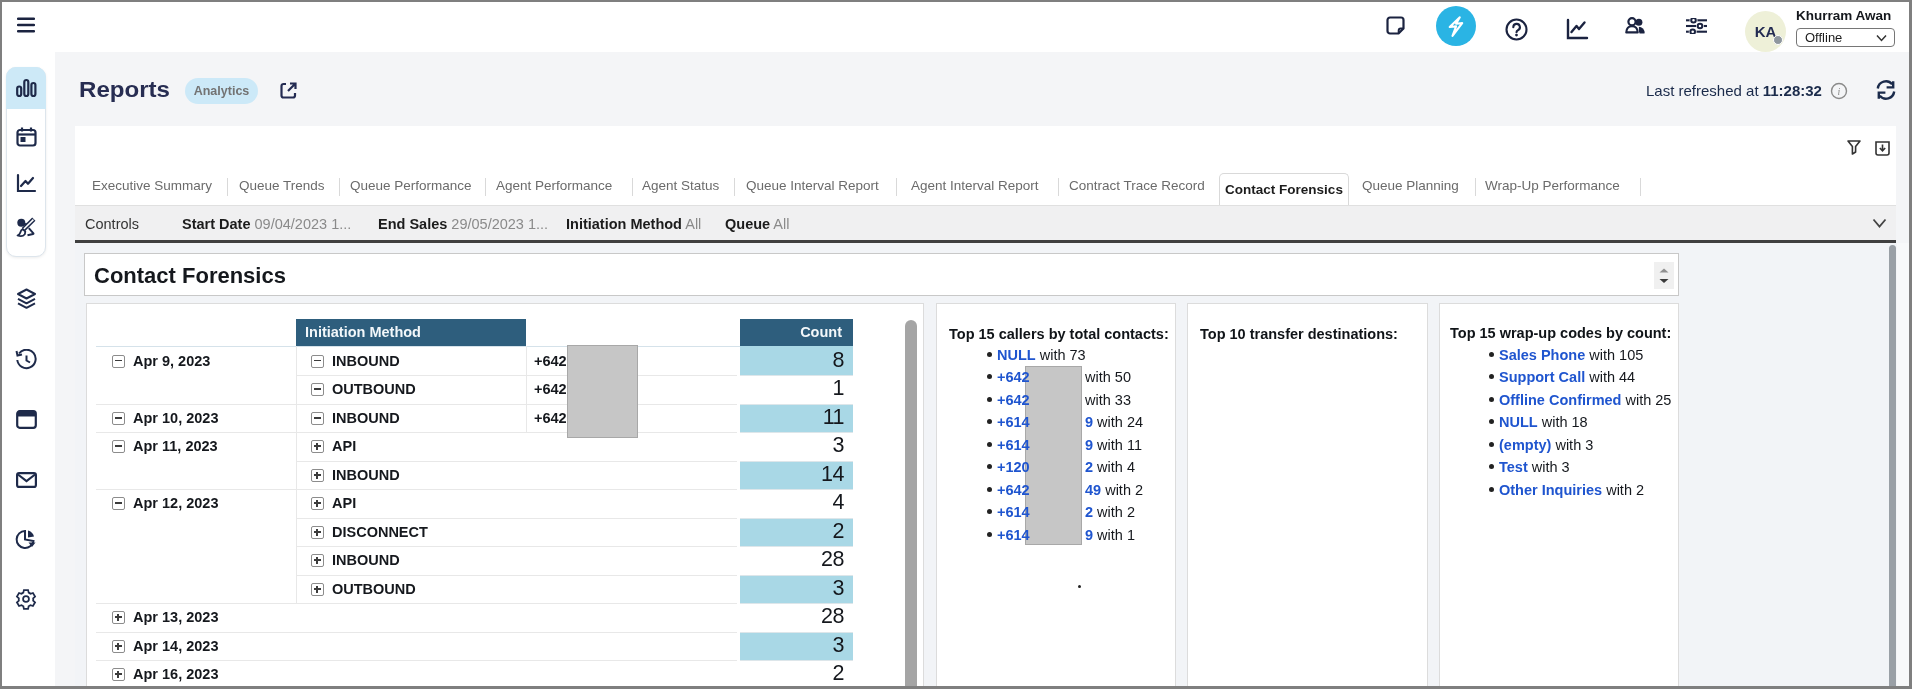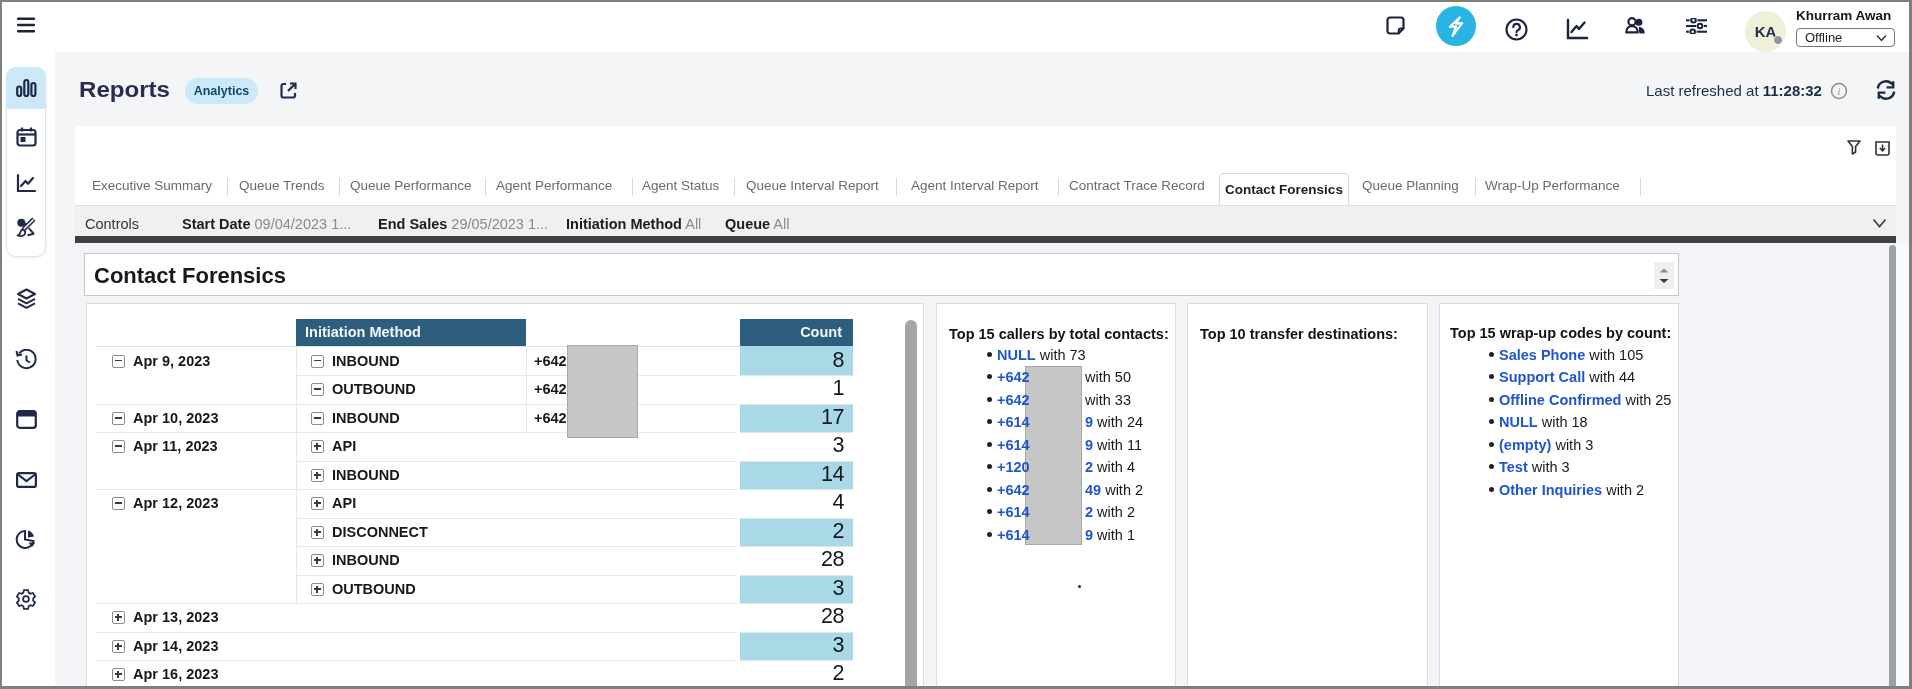--- a/index.html
+++ b/index.html
@@ -9,21 +9,21 @@
 .abs { position:absolute; }
 svg { display:block; }
 
 
 #topbar { position:absolute; left:0; top:0; width:1907px; height:52px; background:#fff; }
 #content-bg { position:absolute; left:55px; top:52px; width:1854px; height:634px; background:#f4f5f7; }
 #sidebar { position:absolute; left:0; top:52px; width:55px; height:634px; background:#fff; }
 
 
 #card-top { position:absolute; left:75px; top:126px; width:1821px; height:80px; background:#fff; }
-#controls { position:absolute; left:75px; top:206px; width:1821px; height:37px; background:#f0f0f1; border-bottom:7px solid #404040; }
+#controls { position:absolute; left:75px; top:206px; width:1821px; height:37px; background:#f0f0f1; border-bottom:3px solid #404040; }
 #embed { position:absolute; left:75px; top:243px; width:1821px; height:443px; background:#f2f4f7; }
 #right-strip { position:absolute; left:1897px; top:243px; width:12px; height:443px; background:#f8f9fa; }
 #embed-thumb { position:absolute; left:1889px; top:245px; width:7px; height:441px; background:#9aa0a6; border-radius:4px 4px 0 0; }
 
 
 #hdgbox { position:absolute; left:84px; top:253px; width:1595px; height:43px; background:#fff; border:1px solid #c8c8c8; }
 #hdgbox .title { position:absolute; left:9px; top:9px; font-size:22px; font-weight:bold; color:#15181d; }
 #spinner { position:absolute; left:1569px; top:8px; width:20px; height:27px; background:#f0f0f0; }
 
 
@@ -134,21 +134,21 @@
   <div class="abs" style="left:1773px;top:35px;width:10px;height:10px;border-radius:50%;background:#8f979e;border:1.5px solid #fff"></div>
   <div class="abs" style="left:1796px;top:8px;font-size:13.5px;font-weight:bold;color:#15181d">Khurram Awan</div>
   <div class="abs" style="left:1796px;top:28px;width:99px;height:19px;border:1px solid #767676;border-radius:4px;background:#fff;
     font-size:13px;color:#1c1c1c;line-height:17px;padding-left:8px">Offline</div>
   <svg class="abs" style="left:1876px;top:34px" width="11" height="8" viewBox="0 0 11 8">
     <path d="M1 1.5 l4.5 5 4.5-5" fill="none" stroke="#333" stroke-width="1.5"></path>
   </svg>
 
   <div class="abs" style="left:79px;top:75px;font-size:21.5px;font-weight:bold;color:#272d52;transform:scaleX(1.12);transform-origin:0 0;line-height:30px">Reports</div>
   <div class="abs" style="left:185px;top:78px;width:73px;height:26px;background:#cce9f8;border-radius:13px;
-    text-align:center;line-height:26px;font-size:12.5px;font-weight:bold;color:#0c4a6e">Analytics</div>
+    text-align:center;line-height:26px;font-size:12.5px;font-weight:bold;color:#737373">Analytics</div>
   <svg class="abs" style="left:279px;top:81px" width="19" height="19" viewBox="0 0 19 19">
     <path d="M7 3 H4.5 A2 2 0 0 0 2.5 5 v9.5 a2 2 0 0 0 2 2 H14 a2 2 0 0 0 2-2 V12" fill="none" stroke="#232b52" stroke-width="2.2"></path>
     <path d="M11 2.5 h5.5 v5.5 M16.2 2.8 L9 10" fill="none" stroke="#232b52" stroke-width="2.2"></path>
   </svg>
 
   <div class="abs" style="left:1646px;top:82px;font-size:15px;color:#1b2b4b">Last refreshed at <b>11:28:32</b></div>
   <svg class="abs" style="left:1830px;top:82px" width="18" height="18" viewBox="0 0 18 18">
     <circle cx="9" cy="9" r="7.5" fill="none" stroke="#8a8a8a" stroke-width="1.4"></circle>
     <text x="9" y="13" font-size="10" font-style="italic" fill="#8a8a8a" text-anchor="middle" font-family="Liberation Serif">i</text>
   </svg>
@@ -329,21 +329,21 @@
   <div class="cell" style="left:16px;top:31.5px"><span class="pm"></span>Apr 9, 2023</div>
   <div class="cell" style="left:215px;top:31.5px"><span class="pm"></span>INBOUND</div>
   <div class="cell" style="left:438px;top:31.5px">+642</div>
   <div class="num" style="left:644px;top:31.5px;width:104px">8</div>
   <div class="cell" style="left:215px;top:60.25px"><span class="pm"></span>OUTBOUND</div>
   <div class="cell" style="left:438px;top:60.25px">+642</div>
   <div class="num" style="left:644px;top:60.25px;width:104px">1</div>
   <div class="cell" style="left:16px;top:88.75px"><span class="pm"></span>Apr 10, 2023</div>
   <div class="cell" style="left:215px;top:88.75px"><span class="pm"></span>INBOUND</div>
   <div class="cell" style="left:438px;top:88.75px">+642</div>
-  <div class="num" style="left:644px;top:88.75px;width:104px">17</div>
+  <div class="num" style="left:644px;top:88.75px;width:104px">11</div>
   <div class="cell" style="left:16px;top:117.25px"><span class="pm"></span>Apr 11, 2023</div>
   <div class="cell" style="left:215px;top:117.25px"><span class="pm p"></span>API</div>
   <div class="num" style="left:644px;top:117.25px;width:104px">3</div>
   <div class="cell" style="left:215px;top:145.75px"><span class="pm p"></span>INBOUND</div>
   <div class="num" style="left:644px;top:145.75px;width:104px">14</div>
   <div class="cell" style="left:16px;top:174.25px"><span class="pm"></span>Apr 12, 2023</div>
   <div class="cell" style="left:215px;top:174.25px"><span class="pm p"></span>API</div>
   <div class="num" style="left:644px;top:174.25px;width:104px">4</div>
   <div class="cell" style="left:215px;top:202.75px"><span class="pm p"></span>DISCONNECT</div>
   <div class="num" style="left:644px;top:202.75px;width:104px">2</div>

